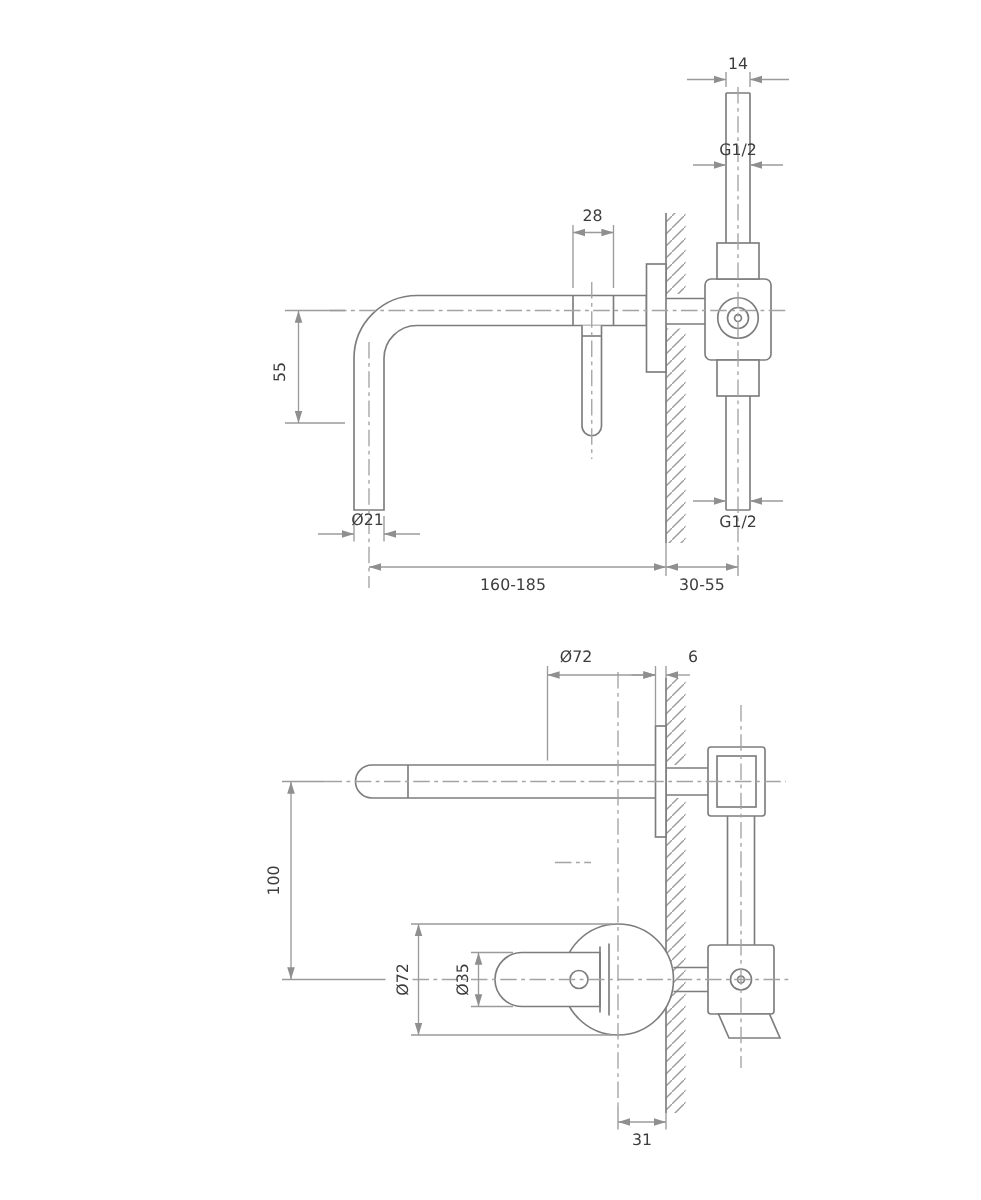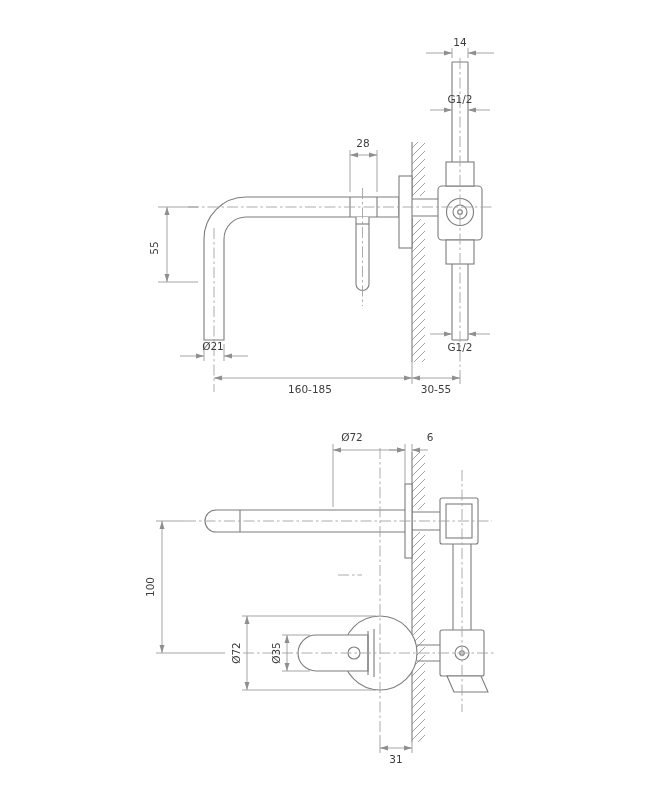--- a/index.html
+++ b/index.html
@@ -9,20 +9,21 @@
     width: 654px;
     height: 800px;
     font-family: "DejaVu Sans", sans-serif;
   }
   .stage {
     position: relative;
     width: 600px;
     height: 800px;
     background: #ffffff;
     overflow: hidden;
+    padding-left: 32px;
   }
   svg { display: block; }
   .obj   { stroke: #7d7d7d; stroke-width: 1.1; fill: none; }
   .fillw { fill: #ffffff; }
   .cl    { stroke: #a3a3a3; stroke-width: 0.9; fill: none; stroke-dasharray: 11 3 2.5 3; }
   .dim   { stroke: #9b9b9b; stroke-width: 0.9; fill: none; }
   .lbl   { font-family: "DejaVu Sans", sans-serif; font-size: 10.5px; fill: #3d3d3d; }
 </style>
 </head>
 <body>

